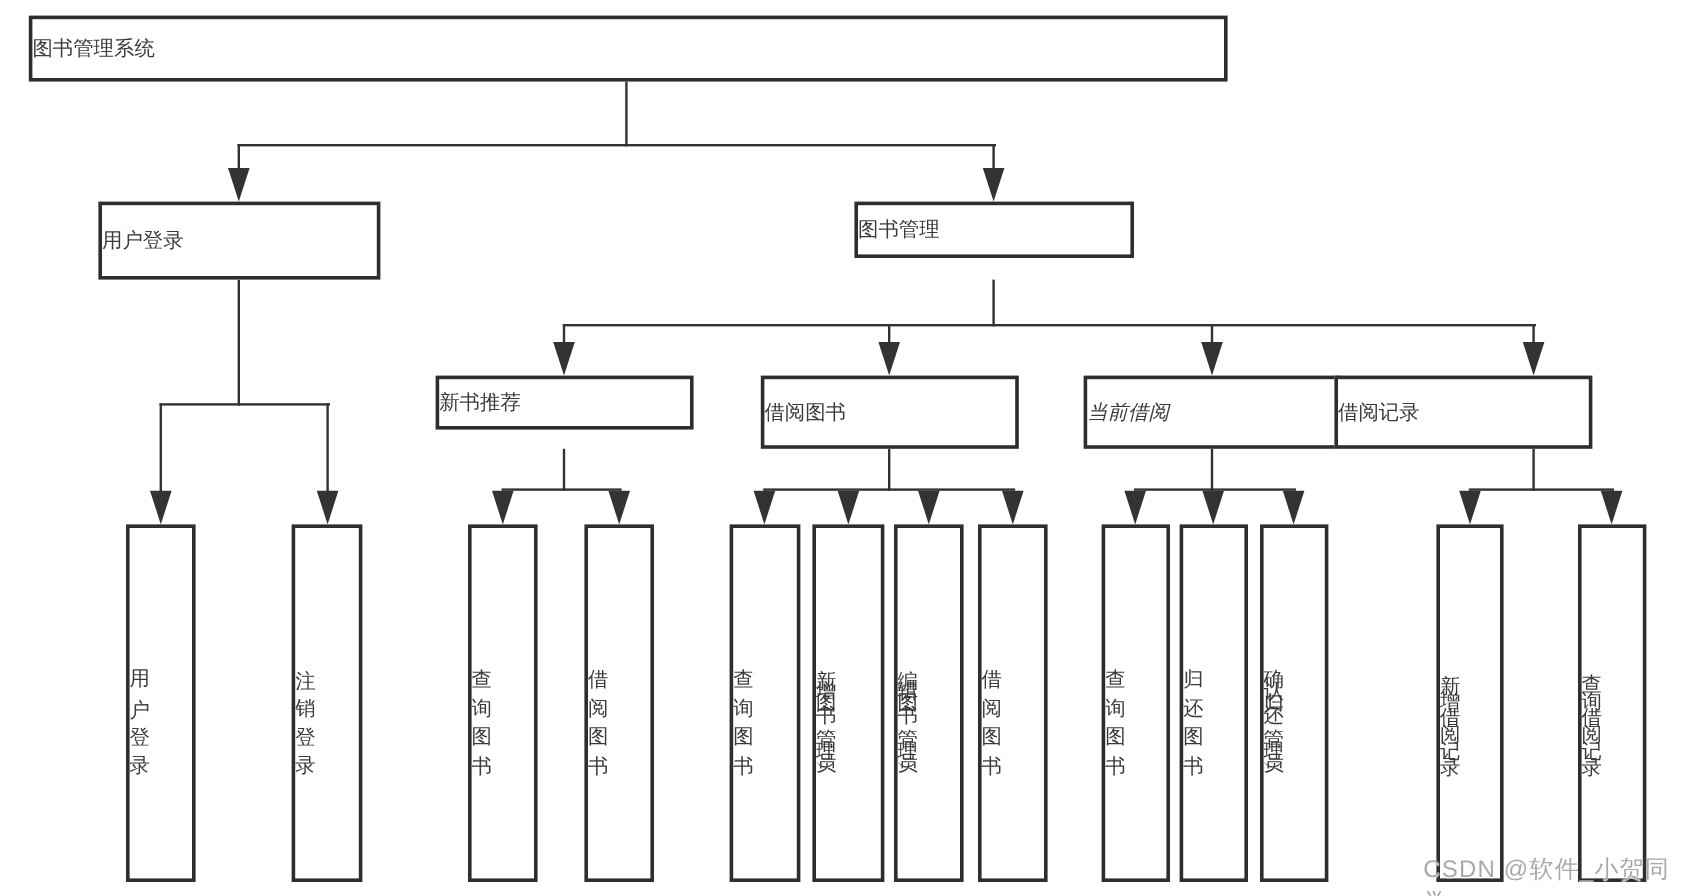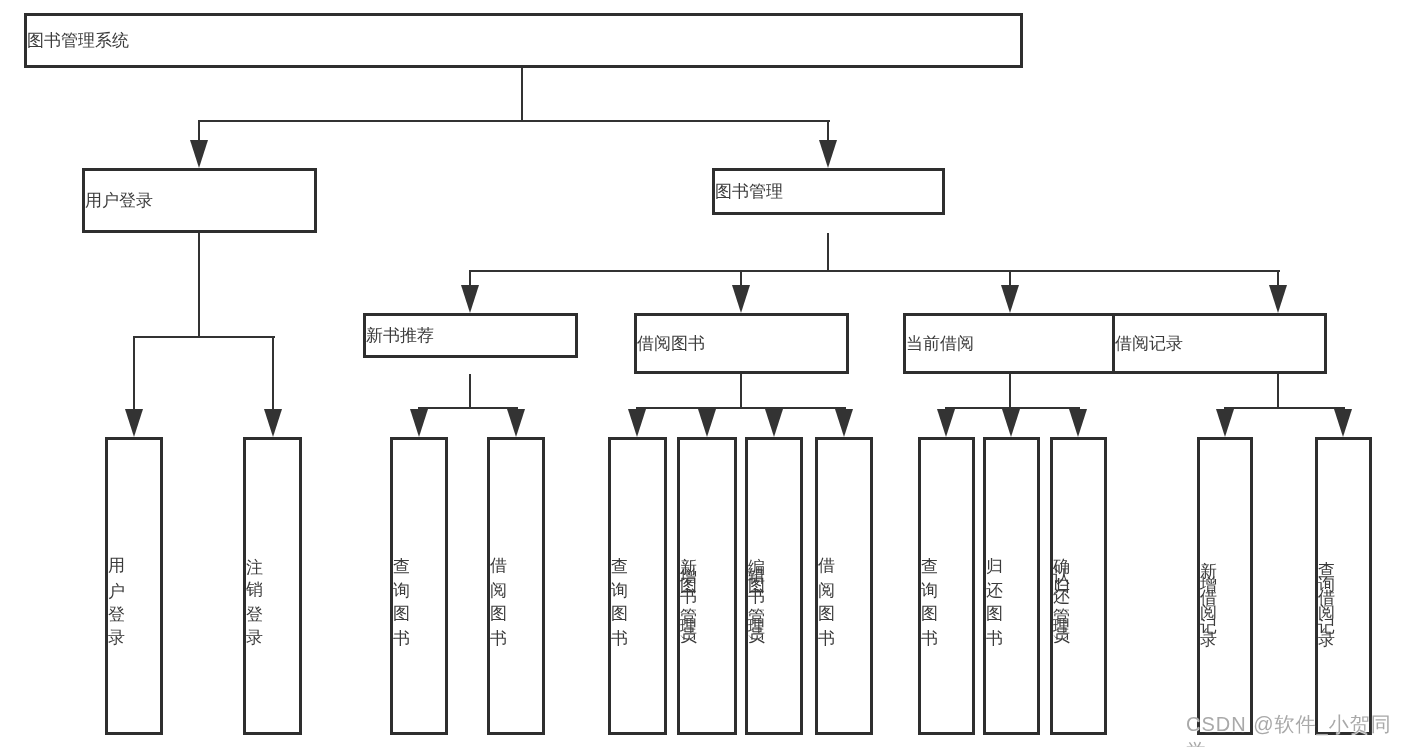--- a/index.html
+++ b/index.html
@@ -74,21 +74,21 @@
   <div class="ah" style="left:1001px; top:285px;"></div>
   <div class="vl" style="left:1277px; top:270px; height:20px;"></div>
   <div class="ah" style="left:1269px; top:285px;"></div>
 
   <div class="node" style="left:363px; top:313px; width:215px; height:45px;">
     <span>新书推荐</span>
   </div>
   <div class="node" style="left:634px; top:313px; width:215px; height:61px;">
     <span>借阅图书</span>
   </div>
-  <div class="node" style="left:903px; top:313px; width:215px; height:61px;">
+  <div class="node" style="left:903px; top:313px; width:215px; height:61px;font-style:italic;">
     <span>当前借阅</span>
   </div>
   <div class="node" style="left:1112px; top:313px; width:215px; height:61px;">
     <span>借阅记录</span>
   </div>
 
   <div class="vl" style="left:469px; top:374px; height:35px;"></div>
   <div class="hl" style="left:418px; top:407px; width:100px;"></div>
   <div class="ah" style="left:410px; top:409px;"></div>
   <div class="ah" style="left:507px; top:409px;"></div>

